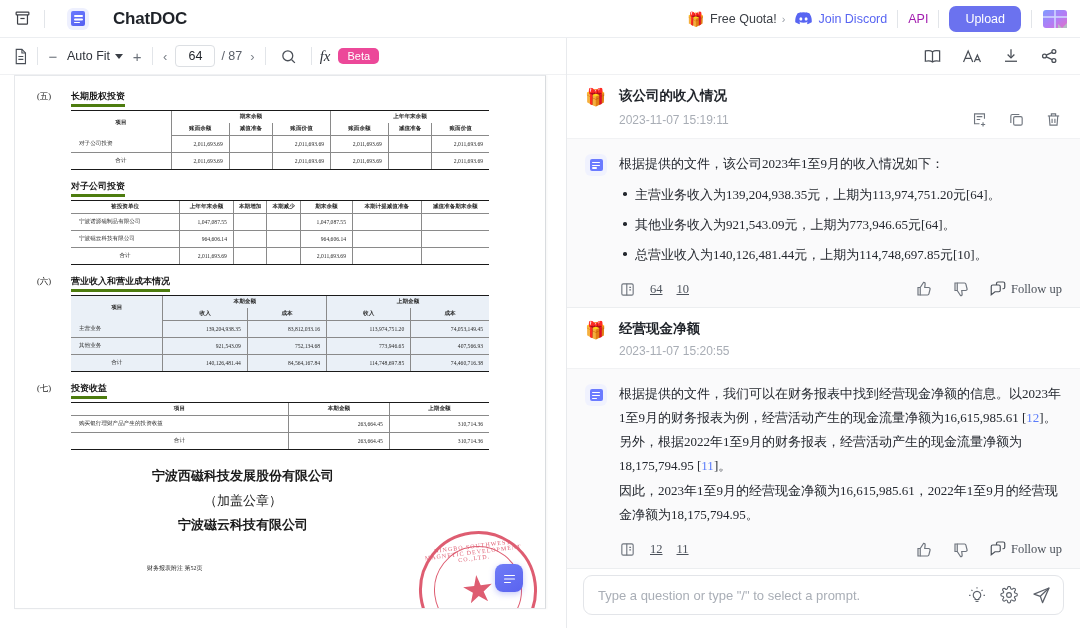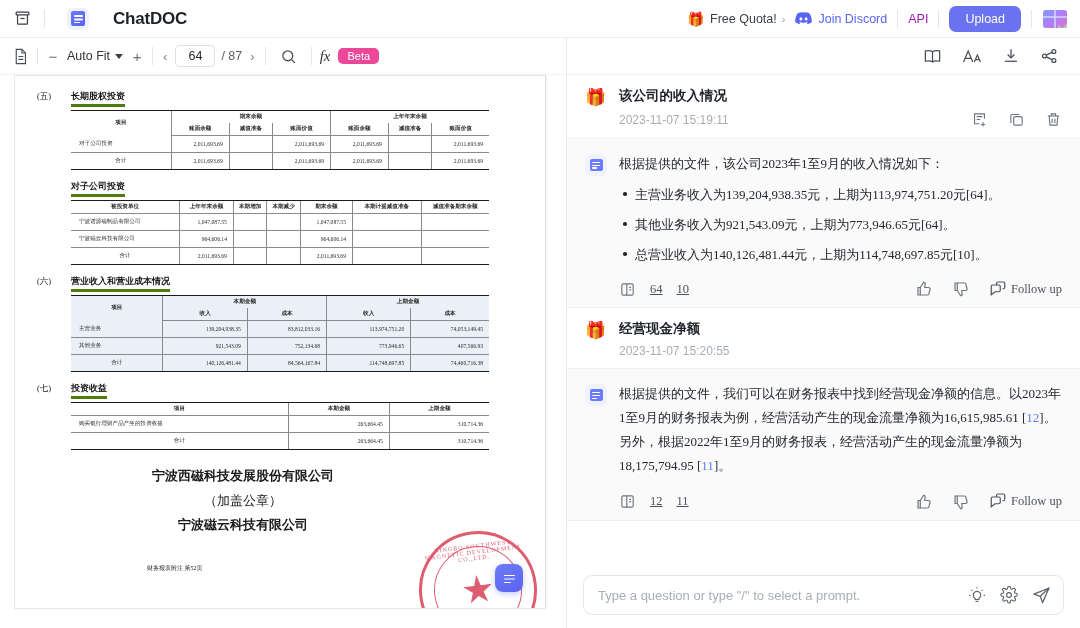--- a/index.html
+++ b/index.html
@@ -629,20 +629,21 @@
         <div class="a-block">
           <div class="a-ava">
               <span class="a-icon">
                 <i></i>
               </span>
             </div>
           <div class="a-main">
             <div class="a-text">
               <span>根据提供的文件，我们可以在财务报表中找到经营现金净额的信息。以2023年1至9月的财务报表为例，经营活动产生的现金流量净额为16,615,985.61 [</span><span class="ref">12</span><span>]。另外，根据2022年1至9月的财务报表，经营活动产生的现金流量净额为18,175,794.95 [</span><span class="ref">11</span><span>]。</span>
             </div>
+            <div class="a-text">因此，2023年1至9月的经营现金净额为16,615,985.61，2022年1至9月的经营现金净额为18,175,794.95。</div>
             <div class="a-foot">
               <span class="fi">
                 <svg width="17" height="17" viewBox="0 0 24 24" fill="none" stroke="currentColor" stroke-width="1.6">
                   <rect x="4" y="4" width="16" height="16" rx="2"></rect>
                     <path d="M11 4v16"></path>
                     <path d="M14.5 9h2.5M14.5 12.5h2.5"></path>
                 </svg>
               </span>
               <span class="cite">12</span>
               <span class="cite">11</span>

